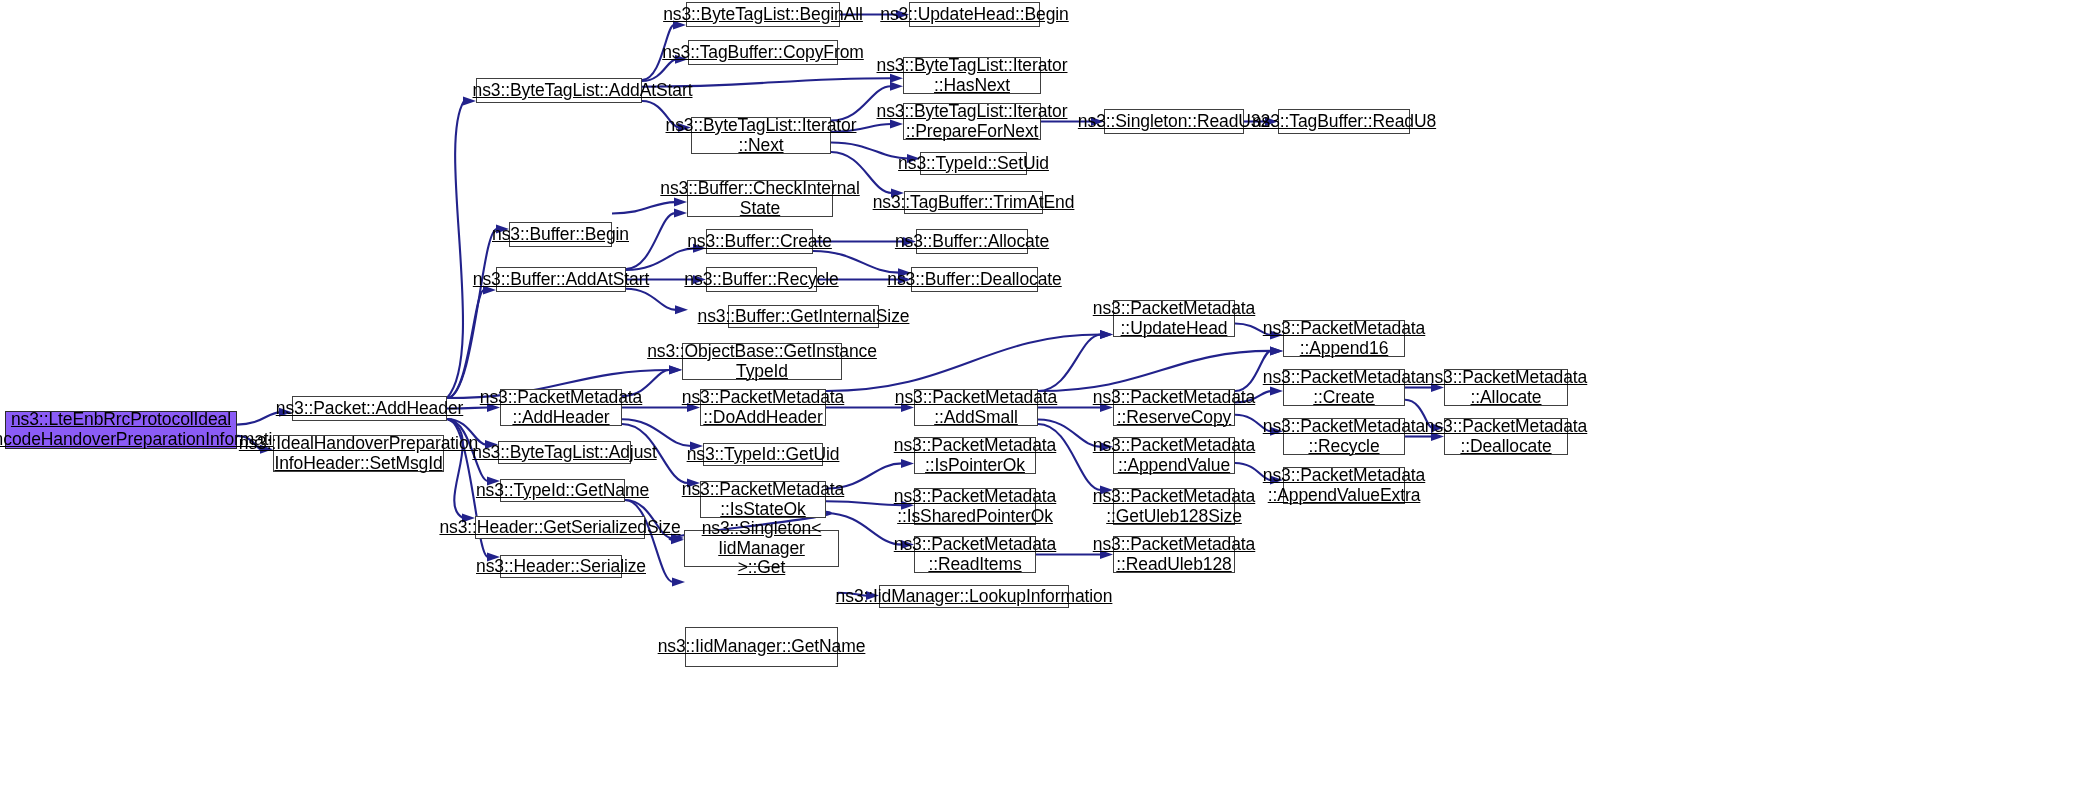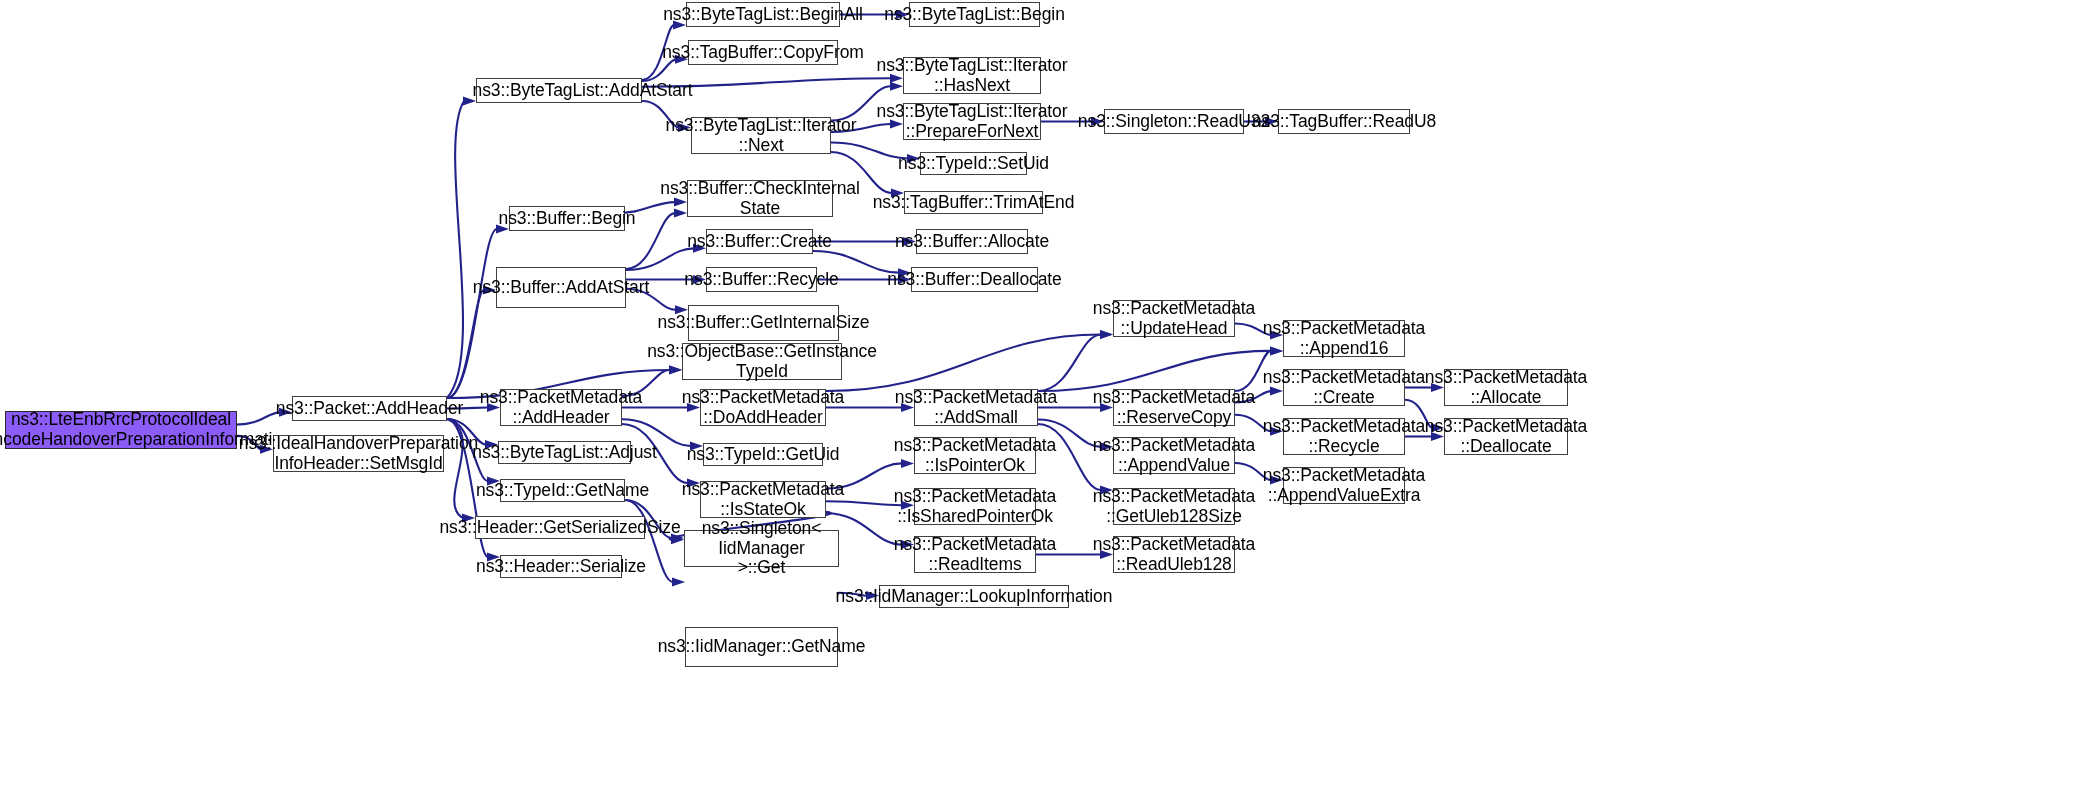--- a/index.html
+++ b/index.html
@@ -7,21 +7,21 @@
   body{font-family:"Liberation Sans","DejaVu Sans",sans-serif;}
   #graph-root{position:relative;width:2083px;height:812px;background:#ffffff;overflow:hidden;}
   svg.graph-canvas{position:absolute;left:0;top:0;width:2083px;height:812px;}
   .edge-path{fill:none;stroke:#22228b;stroke-width:2.1px;}
   .edge-head{fill:#22228b;stroke:none;}
   .node-box{position:absolute;box-sizing:border-box;border:1.6px solid #404040;background:#ffffff;
             display:flex;align-items:center;justify-content:center;text-align:center;
             font-size:17.5px;line-height:1.12;color:#000000;letter-spacing:-0.1px;
             font-family:"Liberation Sans","DejaVu Sans",sans-serif;white-space:pre-line;}
   .node-box.root{background:#8b5cf6;border-color:#2b2b2b;}
-  .node-box .nlabel{display:block;padding:0 6px;}
+  .node-box .nlabel{display:block;padding:0 6px;text-decoration:underline;}
 </style>
 </head>
 <body>
 
 <div id="graph-root">
   <svg class="graph-canvas" id="edges-svg" viewBox="0 0 2083 812">
       <path d="M237,424.625 C261.75,424.625 267.25,412.37 280,412.37" class="edge-path"></path>
       <polygon points="292,412.37 279,407.87 279,416.87" class="edge-head"></polygon>
       <path d="M237,435.875 C253.2,435.875 256.8,449.27 261,449.27" class="edge-path"></path>
       <polygon points="273,449.27 260,444.77 260,453.77" class="edge-head"></polygon>
@@ -137,41 +137,41 @@
       <polygon points="879,595.6 866,591.1 866,600.1" class="edge-head"></polygon>
     </svg>
   <div id="nodes-layer">
       <div class="node-box root" style="left: 5px; top: 411px; width: 232px; height: 38px;"><span class="nlabel">ns3::LteEnbRrcProtocolIdeal
 ::DoEncodeHandoverPreparationInformation</span></div>
       <div class="node-box" style="left: 292px; top: 396px; width: 155px; height: 25px; align-items: center;"><span class="nlabel">ns3::Packet::AddHeader</span></div>
       <div class="node-box" style="left: 273px; top: 435px; width: 171px; height: 37px;"><span class="nlabel">ns3::IdealHandoverPreparation
 InfoHeader::SetMsgId</span></div>
       <div class="node-box" style="left: 476px; top: 78px; width: 166px; height: 25px; padding-left: 47px;"><span class="nlabel">ns3::ByteTagList::AddAtStart</span></div>
       <div class="node-box" style="left: 686px; top: 2px; width: 154px; height: 25px;"><span class="nlabel">ns3::ByteTagList::BeginAll</span></div>
-      <div class="node-box" style="left: 909px; top: 2px; width: 131px; height: 25px;"><span class="nlabel">ns3::ByteTagList::Begin</span></div>
+      <div class="node-box" style="left: 909px; top: 2px; width: 131px; height: 25px;"><span class="nlabel">ns3::UpdateHead::Begin</span></div>
       <div class="node-box" style="left: 688px; top: 40px; width: 150px; height: 25px;"><span class="nlabel">ns3::TagBuffer::CopyFrom</span></div>
       <div class="node-box" style="left: 903px; top: 57px; width: 138px; height: 37px;"><span class="nlabel">ns3::ByteTagList::Iterator
 ::HasNext</span></div>
       <div class="node-box" style="left: 691px; top: 117px; width: 140px; height: 37px;"><span class="nlabel">ns3::ByteTagList::Iterator
 ::Next</span></div>
       <div class="node-box" style="left: 903px; top: 103px; width: 138px; height: 37px;"><span class="nlabel">ns3::ByteTagList::Iterator
 ::PrepareForNext</span></div>
       <div class="node-box" style="left: 1104px; top: 109px; width: 140px; height: 25px;"><span class="nlabel">ns3::Singleton::ReadU32</span></div>
       <div class="node-box" style="left: 1278px; top: 109px; width: 132px; height: 25px;"><span class="nlabel">ns3::TagBuffer::ReadU8</span></div>
       <div class="node-box" style="left: 920px; top: 152px; width: 107px; height: 23px;"><span class="nlabel">ns3::TypeId::SetUid</span></div>
       <div class="node-box" style="left: 904px; top: 191px; width: 139px; height: 23px;"><span class="nlabel">ns3::TagBuffer::TrimAtEnd</span></div>
       <div class="node-box" style="left: 687px; top: 180px; width: 146px; height: 37px;"><span class="nlabel">ns3::Buffer::CheckInternal
 State</span></div>
-      <div class="node-box" style="left: 509px; top: 206px; width: 116px; height: 25px;"><span class="nlabel">ns3::Buffer::Begin</span></div>
+      <div class="node-box" style="left: 509px; top: 222px; width: 103px; height: 25px;"><span class="nlabel">ns3::Buffer::Begin</span></div>
       <div class="node-box" style="left: 706px; top: 229px; width: 107px; height: 25px;"><span class="nlabel">ns3::Buffer::Create</span></div>
       <div class="node-box" style="left: 916px; top: 229px; width: 112px; height: 25px; text-align: right;"><span class="nlabel">ns3::Buffer::Allocate</span></div>
-      <div class="node-box" style="left: 496px; top: 267px; width: 130px; height: 41px;"><span class="nlabel">ns3::Buffer::AddAtStart</span></div>
+      <div class="node-box" style="left: 496px; top: 267px; width: 130px; height: 25px;"><span class="nlabel">ns3::Buffer::AddAtStart</span></div>
       <div class="node-box" style="left: 706px; top: 267px; width: 111px; height: 25px;"><span class="nlabel">ns3::Buffer::Recycle</span></div>
       <div class="node-box" style="left: 911px; top: 267px; width: 127px; height: 25px;"><span class="nlabel">ns3::Buffer::Deallocate</span></div>
-      <div class="node-box" style="left: 688px; top: 305px; width: 151px; height: 36px;"><span class="nlabel">ns3::Buffer::GetInternalSize</span></div>
+      <div class="node-box" style="left: 728px; top: 305px; width: 151px; height: 23px;"><span class="nlabel">ns3::Buffer::GetInternalSize</span></div>
       <div class="node-box" style="left: 682px; top: 343px; width: 160px; height: 37px;"><span class="nlabel">ns3::ObjectBase::GetInstance
 TypeId</span></div>
       <div class="node-box" style="left: 1113px; top: 300px; width: 122px; height: 37px;"><span class="nlabel">ns3::PacketMetadata
 ::UpdateHead</span></div>
       <div class="node-box" style="left: 1283px; top: 320px; width: 122px; height: 37px;"><span class="nlabel">ns3::PacketMetadata
 ::Append16</span></div>
       <div class="node-box" style="left: 500px; top: 389px; width: 122px; height: 37px;"><span class="nlabel">ns3::PacketMetadata
 ::AddHeader</span></div>
       <div class="node-box" style="left: 700px; top: 389px; width: 126px; height: 37px;"><span class="nlabel">ns3::PacketMetadata
 ::DoAddHeader</span></div>

